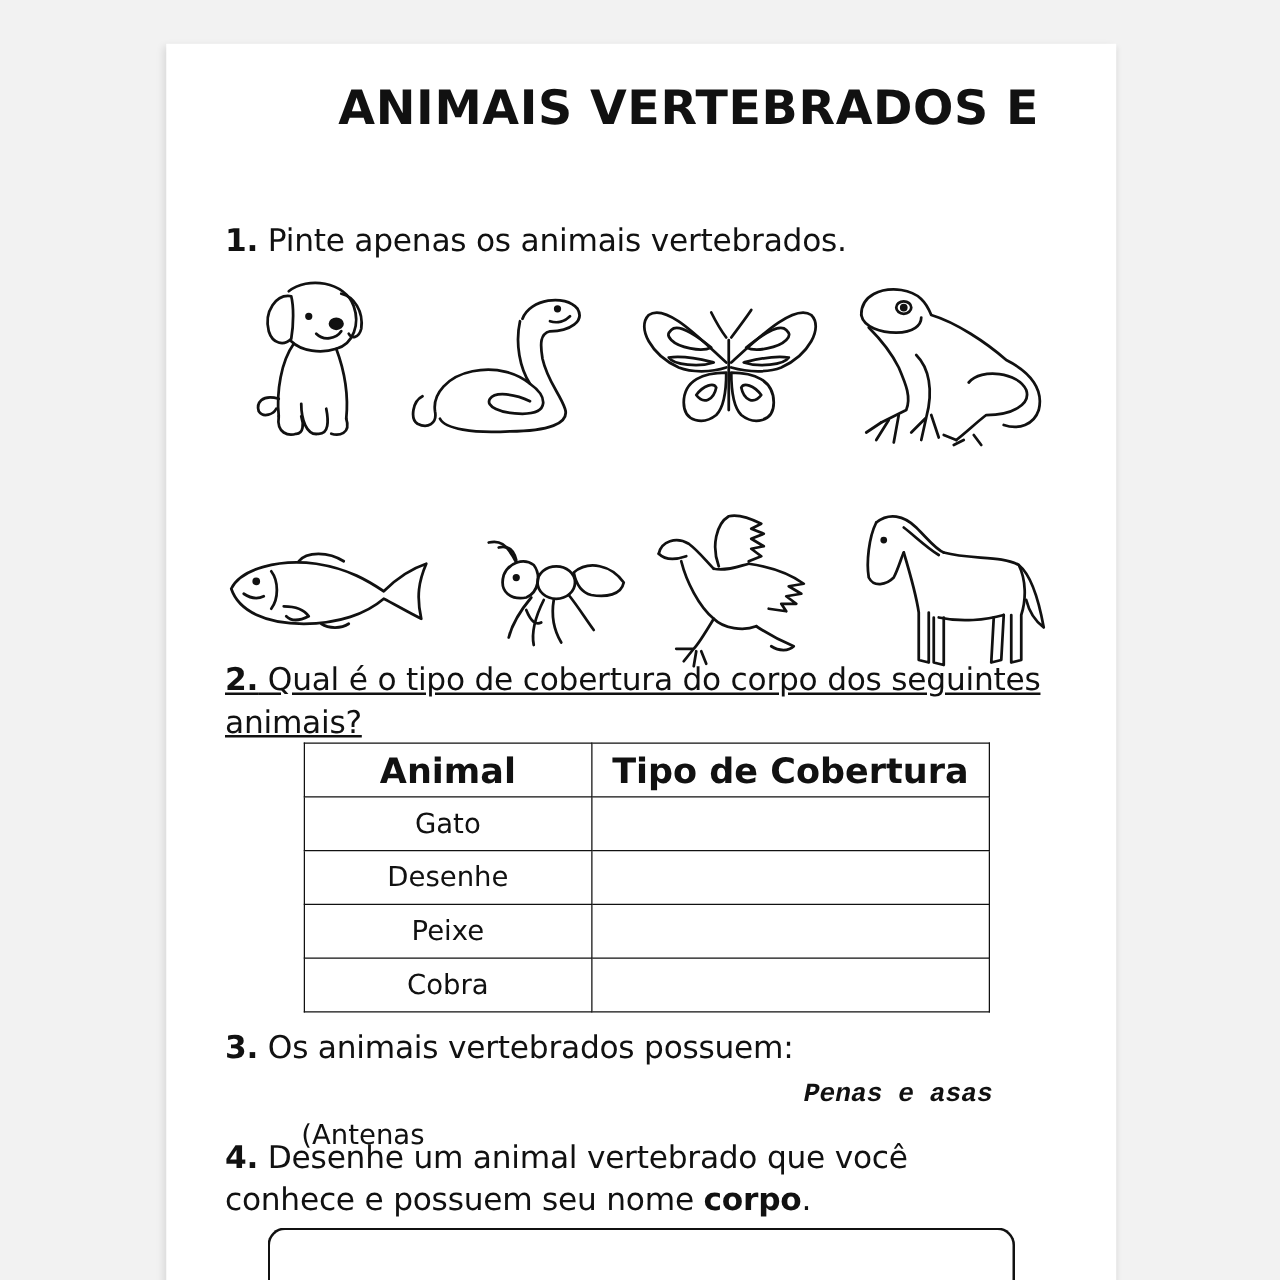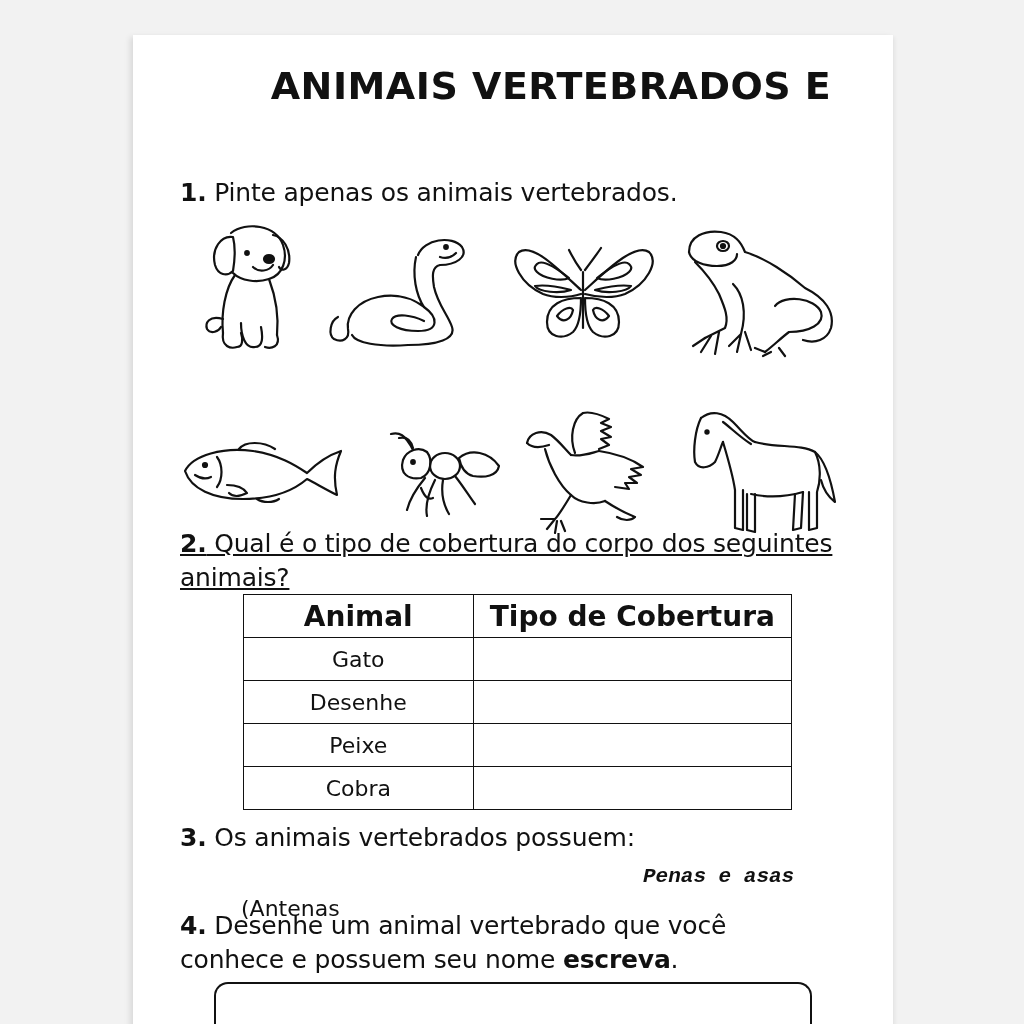--- a/index.html
+++ b/index.html
@@ -240,17 +240,17 @@
     </tbody>
   </table>
 
   <div class="q q3">
     <span class="num">3.</span><span> Os animais vertebrados possuem:</span>
   </div>
   <div class="opt opt1">(Antenas</div>
   <div class="opt opt2">Penas e asas</div>
 
   <div class="q q4">
-    <span class="num">4.</span><span> Desenhe um animal vertebrado que você conhece e possuem seu nome </span><b>escreva</b><span>.</span>
+    <span class="num">4.</span><span> Desenhe um animal vertebrado que você conhece e possuem seu nome </span><b>corpo</b><span>.</span>
   </div>
 
   <div class="draw-box"></div>
 </div>
 
 </body></html>

